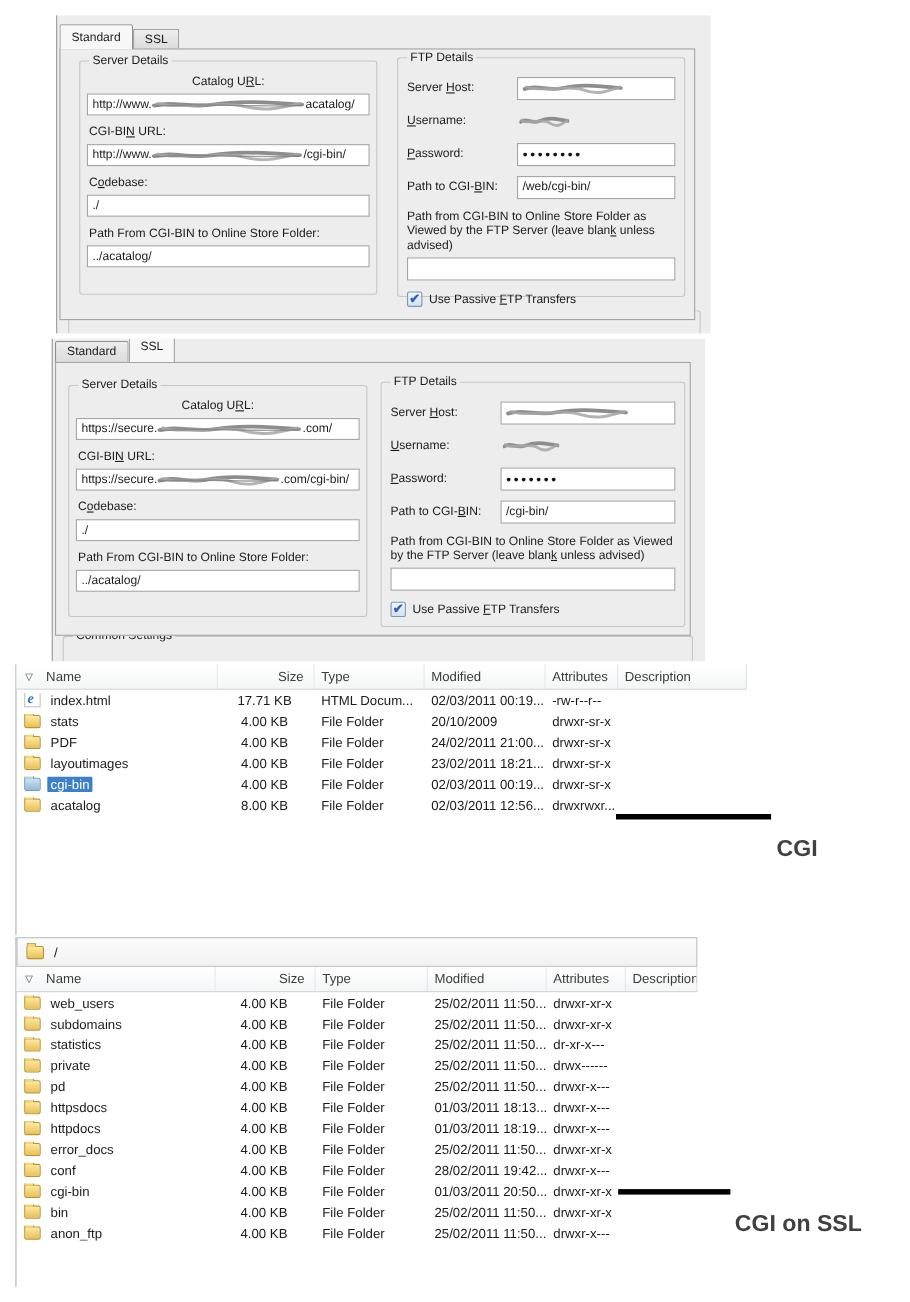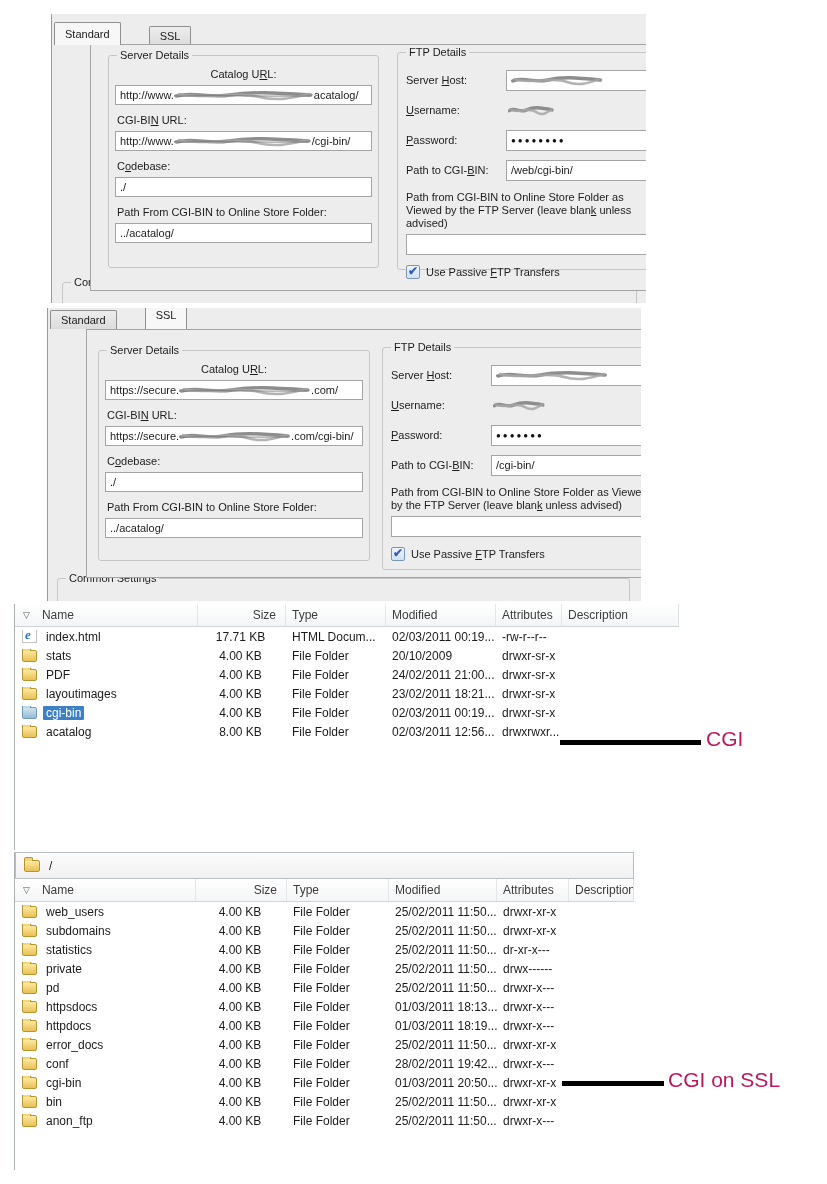--- a/index.html
+++ b/index.html
@@ -8,32 +8,32 @@
     position:relative; width:827px; height:1184px; overflow:hidden;
     font-family:"Liberation Sans", sans-serif; color:#1b1b1b;
   }
   
   .canvas {
     position:absolute; background:#ededed; border-left:1px solid #9a9a9a; overflow:hidden;
     font-size:11px; color:#1c1c1c;
   }
   .canvas.d1 { left:51px; top:14px; width:595px; height:289px; }
   .canvas.d2 { left:47px; top:308px; width:594px; height:293px; }
-  .tabs { position:absolute; left:2px; display:flex; align-items:flex-end;gap:28px; }
+  .tabs { position:absolute; left:2px; display:flex; align-items:flex-end; }
   .d1 .tabs { top:8px; }
   .d2 .tabs { top:0px; }
   .tab {
     border:1px solid #8f8f8f; border-bottom:none; padding:0 10px; height:19px;
     background:linear-gradient(#ededed,#dcdcdc); display:flex; align-items:center;
     position:relative; z-index:1; cursor:default; border-radius:2px 2px 0 0;
   }
   .tab.active { background:#f7f7f7; height:23px; z-index:3; }
   .d2 .tab.active { height:25px; margin-top:-4px; overflow:hidden; }
   .d2 .tab.active span { margin-top:-5px; display:block; }
-  .tabpage { position:absolute; border:1px solid #a3a3a3; background:#ededed; z-index:2;margin-left:36px; }
+  .tabpage { position:absolute; border:1px solid #a3a3a3; background:#ededed; z-index:2; }
   .d1 .tabpage { left:2px; top:30px; width:578px; height:247px; }
   .d2 .tabpage { left:2px; top:21px; width:578px; height:249px; }
   .group { position:absolute; border:1px solid #c6c6c6; border-radius:3px; }
   .group > .gtitle {
     position:absolute; top:-7px; left:8px; background:#ededed; padding:0 3px; white-space:nowrap;
   }
   .d1 .group.server { left:17px; top:10px;  width:271px; height:213px; }
   .d1 .group.ftp    { left:306px; top:7px;  width:262px; height:218px; }
   .d2 .group.server { left:11px; top:20px;  width:272px; height:211px; }
   .d2 .group.ftp    { left:295px; top:17px; width:277px; height:223px; }
@@ -114,21 +114,21 @@
   .ic[data-icon="ie"] { background:#ffffff; border:1px solid #c3c3c3; height:14px; margin-top:-2px; }
   .ic[data-icon="ie"]::after {
     content:"e"; position:absolute; left:2px; top:-3px; color:#2e77c9;
     font:italic bold 13px "Liberation Serif", serif;
   }
   .fol { display:inline-block; width:16px; height:12px; position:relative; }
   
   .annline { position:absolute; background:#000000; height:5px; }
   .annline.a1 { left:560px; top:740px; width:141px; }
   .annline.a2 { left:562px; top:1081px; width:102px; }
-  .anntext { position:absolute; font-weight:normal; font-size:21px; color:#be185d; letter-spacing:0px; white-space:nowrap; }
+  .anntext { position:absolute; font-weight:bold; font-size:21px; color:#404040; letter-spacing:0px; white-space:nowrap;margin-top:33px; }
   .anntext.a1 { left:706px; top:727px; }
   .anntext.a2 { left:668px; top:1068px; }
 </style>
 </head>
 <body>
 
 <div class="canvas d1">
   <div class="tabs">
     <div class="tab active">
         <span>Standard</span>

